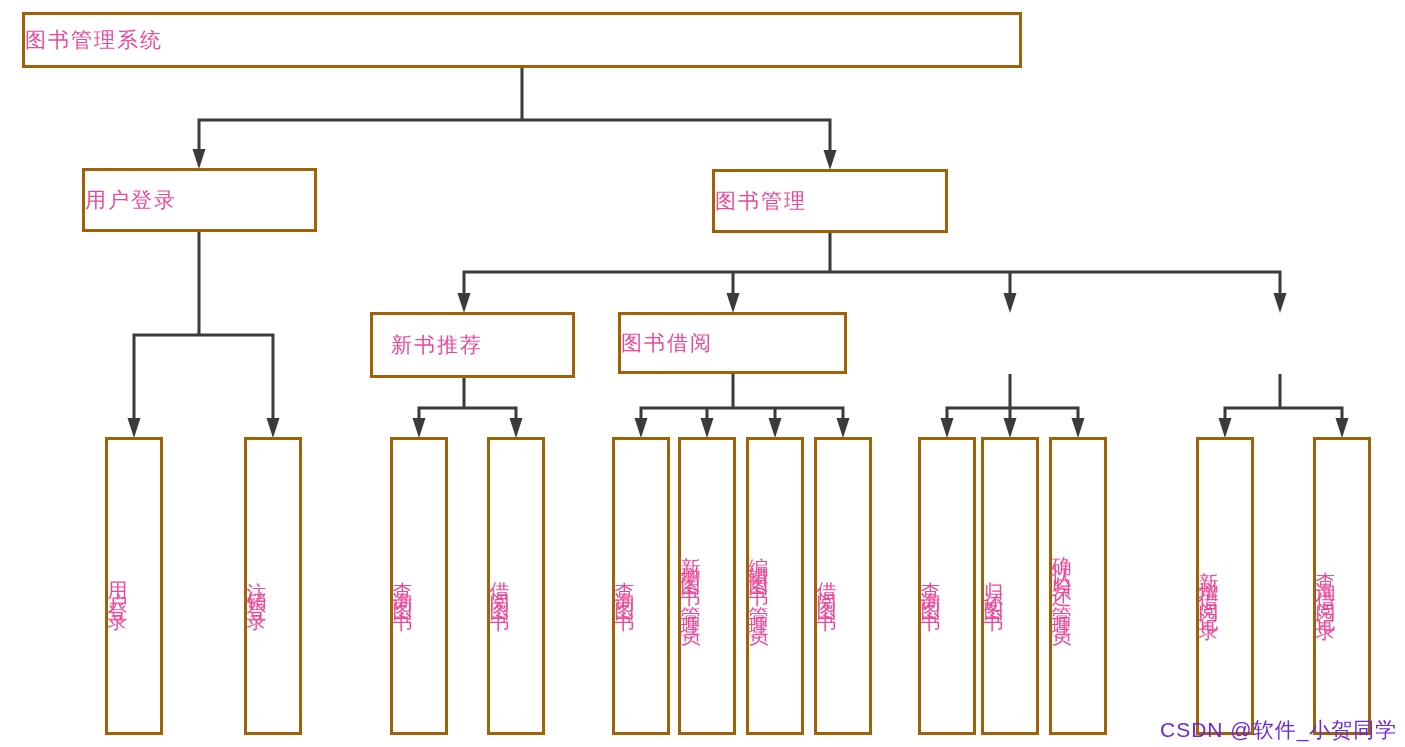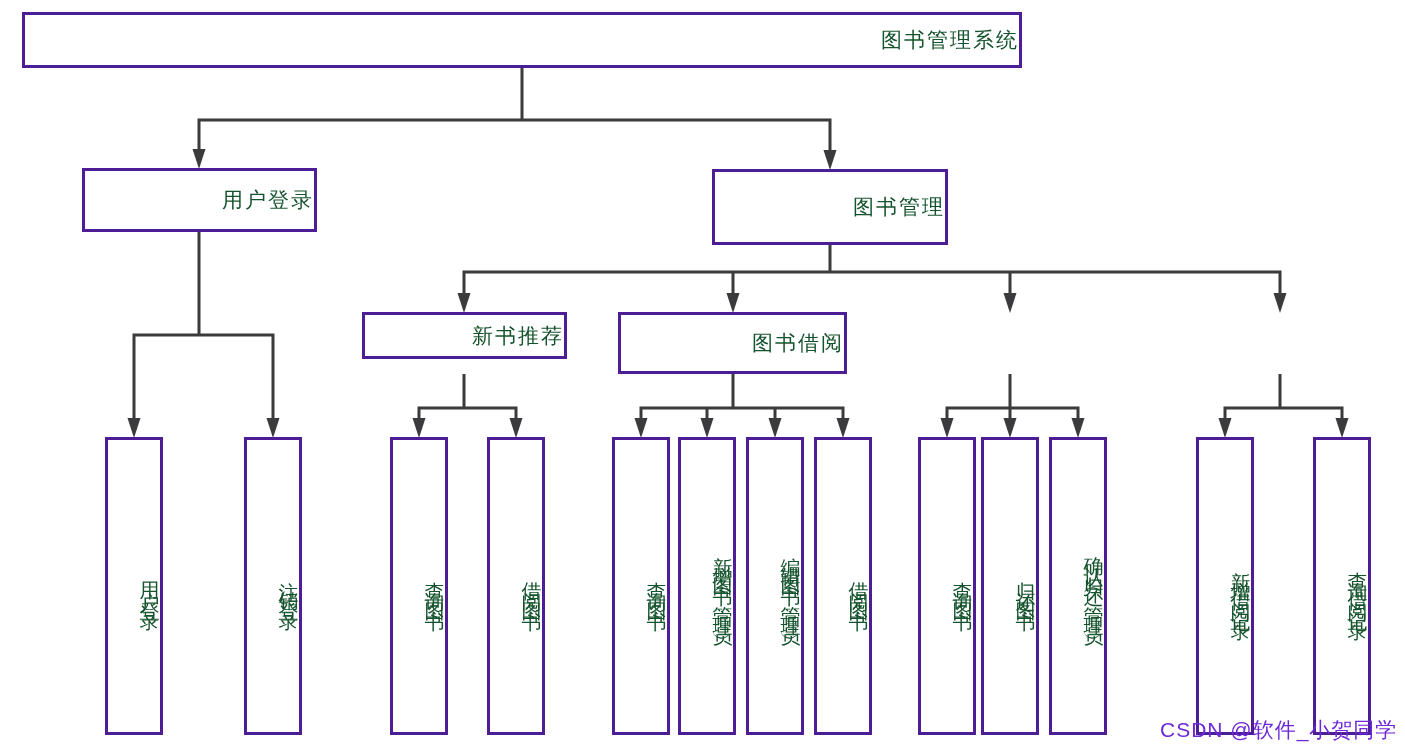--- a/index.html
+++ b/index.html
@@ -26,27 +26,27 @@
     stroke: #3b3b3e;
     stroke-width: 3;
   }
   .arrowhead {
     fill: #3b3b3e;
     stroke: none;
   }
   .node {
     position: absolute;
     box-sizing: border-box;
-    border: 3px solid #4c1d95;
+    border: 3px solid #a16207;
     background: #ffffff;
     display: flex;
     align-items: center;
-    justify-content: flex-end;
+    justify-content: flex-start;
     z-index: 2;
-    color: #14532d;
+    color: #ec4899;
     font-size: 21px;
     letter-spacing: 2px;
     white-space: nowrap;
   }
   .leaf {
     font-size: 20px;
     letter-spacing: 0;
   }
   .vtext {
     writing-mode: vertical-rl;
@@ -105,25 +105,25 @@
     </g>
   </svg>
 
   <div class="node" style="left:22px; top:12px; width:1000px; height:56px;">
     <span>图书管理系统</span>
   </div>
 
   <div class="node" style="left:82px; top:168px; width:235px; height:64px;">
     <span>用户登录</span>
   </div>
-  <div class="node" style="left:712px; top:169px; width:236px; height:76px;padding-left:20px;">
+  <div class="node" style="left:712px; top:169px; width:236px; height:64px;">
     <span>图书管理</span>
   </div>
 
-  <div class="node" style="left:362px; top:312px; width:205px; height:47px;">
+  <div class="node" style="left:370px; top:312px; width:205px; height:66px;padding-left:18px;">
     <span>新书推荐</span>
   </div>
   <div class="node" style="left:618px; top:312px; width:229px; height:62px;">
     <span>图书借阅</span>
   </div>
 
   <div class="node leaf" style="left:105px; top:437px; width:58px; height:298px;">
     <span class="vtext">用户登录</span>
   </div>
   <div class="node leaf" style="left:244px; top:437px; width:58px; height:298px;">

